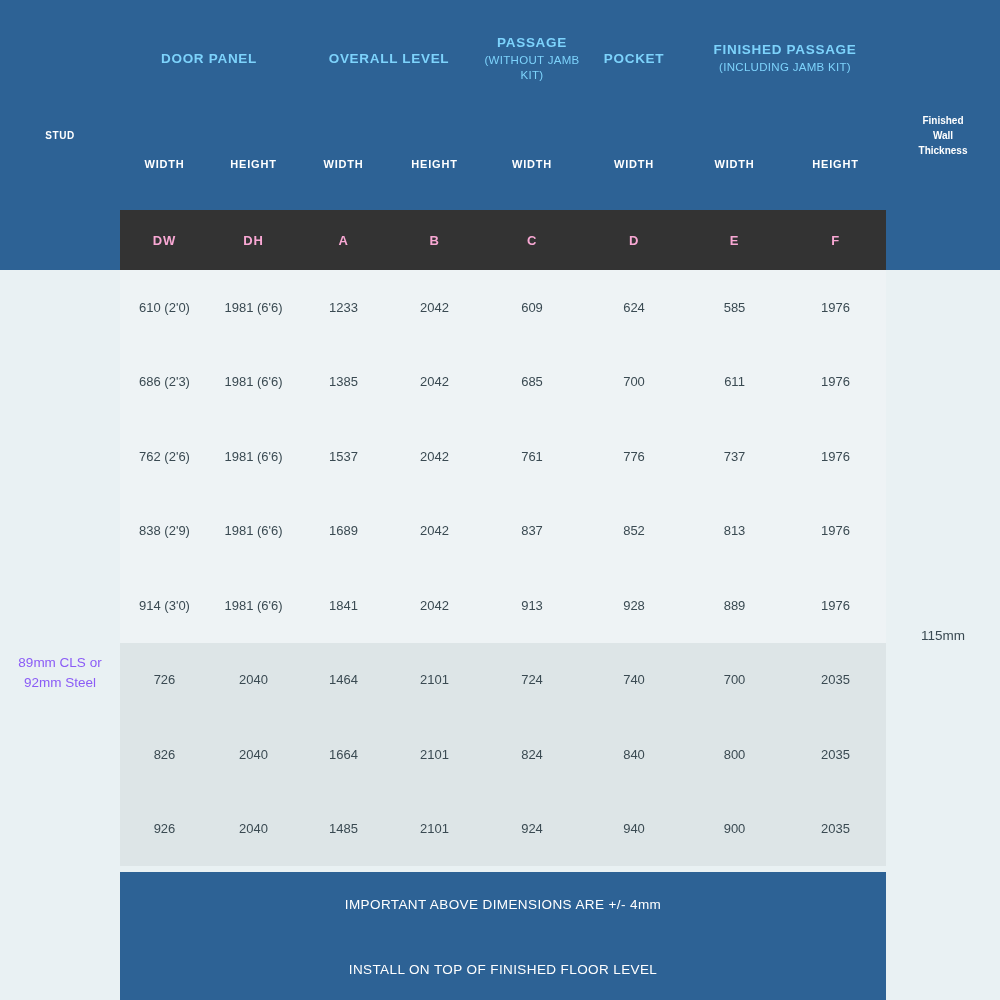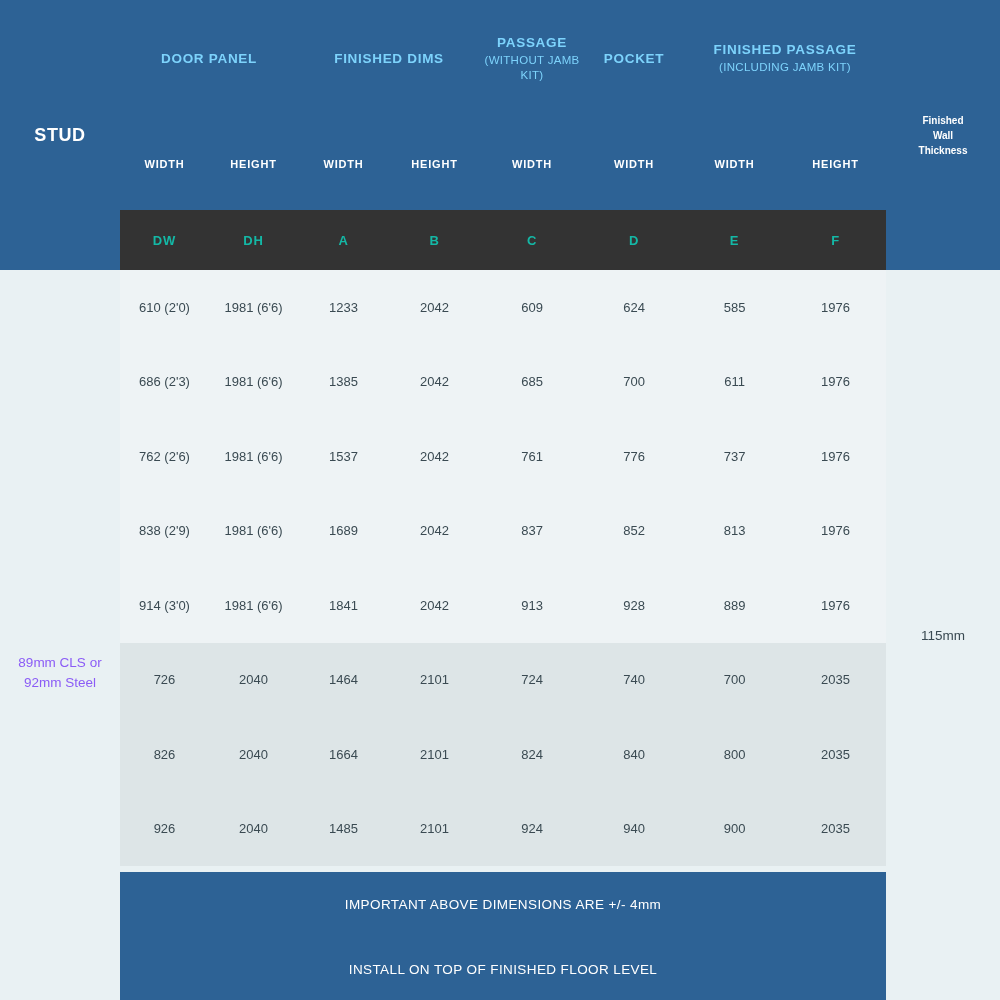--- a/index.html
+++ b/index.html
@@ -30,21 +30,21 @@
   }
   .stud-head {
     position: absolute;
     left: 0; top: 0;
     width: 120px; height: 270px;
     background: #2d6295;
     color: #ffffff;
     display: flex;
     align-items: center;
     justify-content: center;
-    font-size: 18px;
+    font-size: 10px;
     font-weight: bold;
     letter-spacing: 0.6px;
   }
   .stud-body {
     position: absolute;
     left: 0; top: 270px;
     width: 120px; height: 806px;
     background: #e9f1f3;
     color: #8b5cf6;
     display: flex;
@@ -137,21 +137,21 @@
     background: #2d6295;
     color: #ffffff;
     height: 93px;
     font-size: 11px;
     font-weight: bold;
     letter-spacing: 0.8px;
     border-right: 1px solid #4b7cab;
   }
   .hcode {
     background: #333333;
-    color: #14b8a6;
+    color: #f9a8d4;
     height: 60px;
     font-size: 13px;
     font-weight: bold;
     letter-spacing: 0.8px;
     border-right: 1px solid #4a4a4a;
   }
   .hgroup:last-child, .hsub:last-child, .hcode:last-child {
     border-right: none;
   }
 
@@ -203,21 +203,21 @@
         <col style="width:101px">
         <col style="width:101px">
       </colgroup>
 
       <tbody>
           <tr>
         <th class="hgroup" colspan="2">
           <span>DOOR PANEL</span>
         </th>
         <th class="hgroup" colspan="2">
-          <span>FINISHED DIMS</span>
+          <span>OVERALL LEVEL</span>
         </th>
         <th class="hgroup">
           <span>PASSAGE</span>
           <span class="sub">(WITHOUT JAMB KIT)</span>
         </th>
         <th class="hgroup">
           <span>POCKET</span>
         </th>
         <th class="hgroup" colspan="2">
           <span>FINISHED PASSAGE</span>

